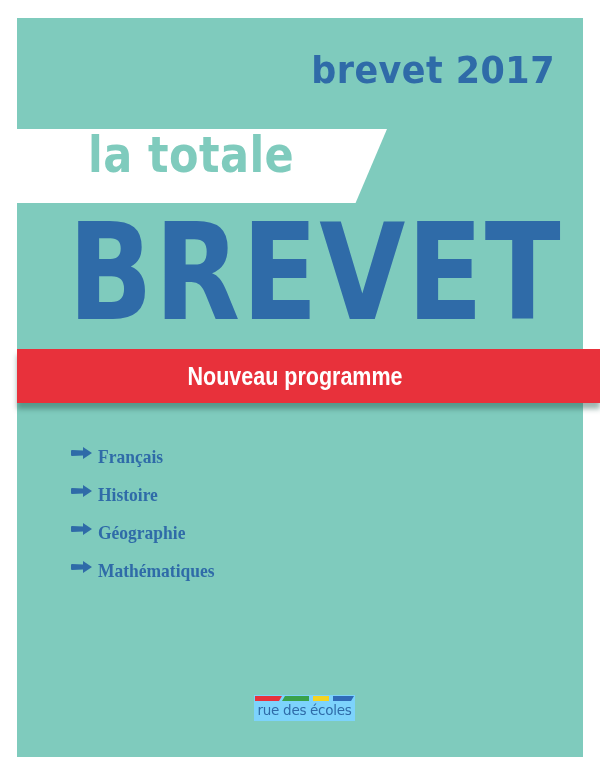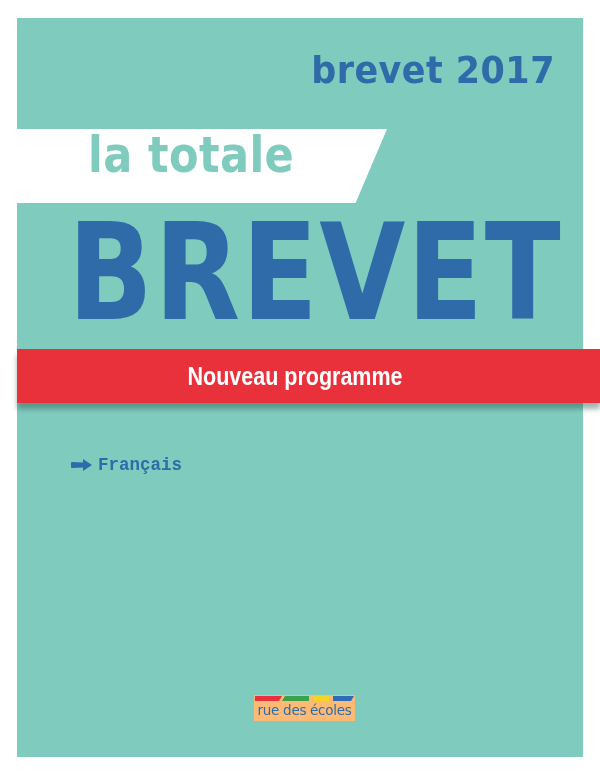--- a/index.html
+++ b/index.html
@@ -44,27 +44,27 @@
     display: flex; align-items: center; justify-content: center;
     padding-right: 26px;
     font-family: "Liberation Sans", sans-serif; font-weight: bold;
     font-size: 25px; color: #ffffff;
   }
   .red-band-label span { display: inline-block; transform: scaleX(0.86); }
   .subjects {
     position: absolute; left: 70px; top: 446px; margin: 0; padding: 0; list-style: none;
   }
   .subject {
-    display: flex; align-items: center; height: 38px;
-    color: #2f6ba8; font-family: Liberation Mono, monospace; font-weight: bold; font-size: 19px;
+    display: flex; align-items: flex-start; height: 38px;
+    color: #2f6ba8; font-family: Liberation Serif, serif; font-weight: bold; font-size: 19px;
   }
   .subject-label { display: inline-block; transform: scaleX(0.92); transform-origin: left center; }
   .arrow-icon { width: 23px; height: 14px; margin-right: 5px; flex: none; }
   .publisher-logo {
-    position: absolute; left: 254px; top: 695px; width: 101px; height: 26px; background: #fdba74;
+    position: absolute; left: 254px; top: 695px; width: 101px; height: 26px; background: #7dd3fc;
   }
   .logo-bars { position: absolute; left: 1px; top: 1px; width: 99px; height: 5px; }
   .publisher-name {
     position: absolute; left: 0; right: 0; top: 6px; text-align: center;
     font-family: "DejaVu Sans", sans-serif; font-size: 13.5px; line-height: 18px; color: #2f6ba8;
     letter-spacing: -0.3px;
   }
 </style>
 </head>
 <body>
@@ -84,20 +84,38 @@
     </div>
 </div>
 
 <ul class="subjects">
   <li class="subject">
     <svg class="arrow-icon" viewBox="0 0 23 14">
         <path d="M1 5 Q1 4 2 4 L13 4.5 L13 1 L22 7 L13 13 L13 9.5 L2 10 Q1 10 1 9 Z" fill="#2f6ba8"></path>
       </svg>
     <span class="subject-label">Français</span>
   </li>
+  <li class="subject">
+    <svg class="arrow-icon" viewBox="0 0 23 14">
+        <path d="M1 5 Q1 4 2 4 L13 4.5 L13 1 L22 7 L13 13 L13 9.5 L2 10 Q1 10 1 9 Z" fill="#2f6ba8"></path>
+      </svg>
+    <span class="subject-label">Histoire</span>
+  </li>
+  <li class="subject">
+    <svg class="arrow-icon" viewBox="0 0 23 14">
+        <path d="M1 5 Q1 4 2 4 L13 4.5 L13 1 L22 7 L13 13 L13 9.5 L2 10 Q1 10 1 9 Z" fill="#2f6ba8"></path>
+      </svg>
+    <span class="subject-label">Géographie</span>
+  </li>
+  <li class="subject">
+    <svg class="arrow-icon" viewBox="0 0 23 14">
+        <path d="M1 5 Q1 4 2 4 L13 4.5 L13 1 L22 7 L13 13 L13 9.5 L2 10 Q1 10 1 9 Z" fill="#2f6ba8"></path>
+      </svg>
+    <span class="subject-label">Mathématiques</span>
+  </li>
 </ul>
 
 <div class="publisher-logo">
   <svg class="logo-bars" viewBox="0 0 99 5">
     <polygon points="0,0 27,0 24,5 0,5" fill="#e8313b"></polygon>
     <polygon points="30,0 54,0 54,5 27,5" fill="#3aa24a"></polygon>
     <polygon points="58,0 74,0 74,5 58,5" fill="#f5d422"></polygon>
     <polygon points="78,0 99,0 96,5 78,5" fill="#2f6bb8"></polygon>
   </svg>
   <div class="publisher-name">rue des écoles</div>

